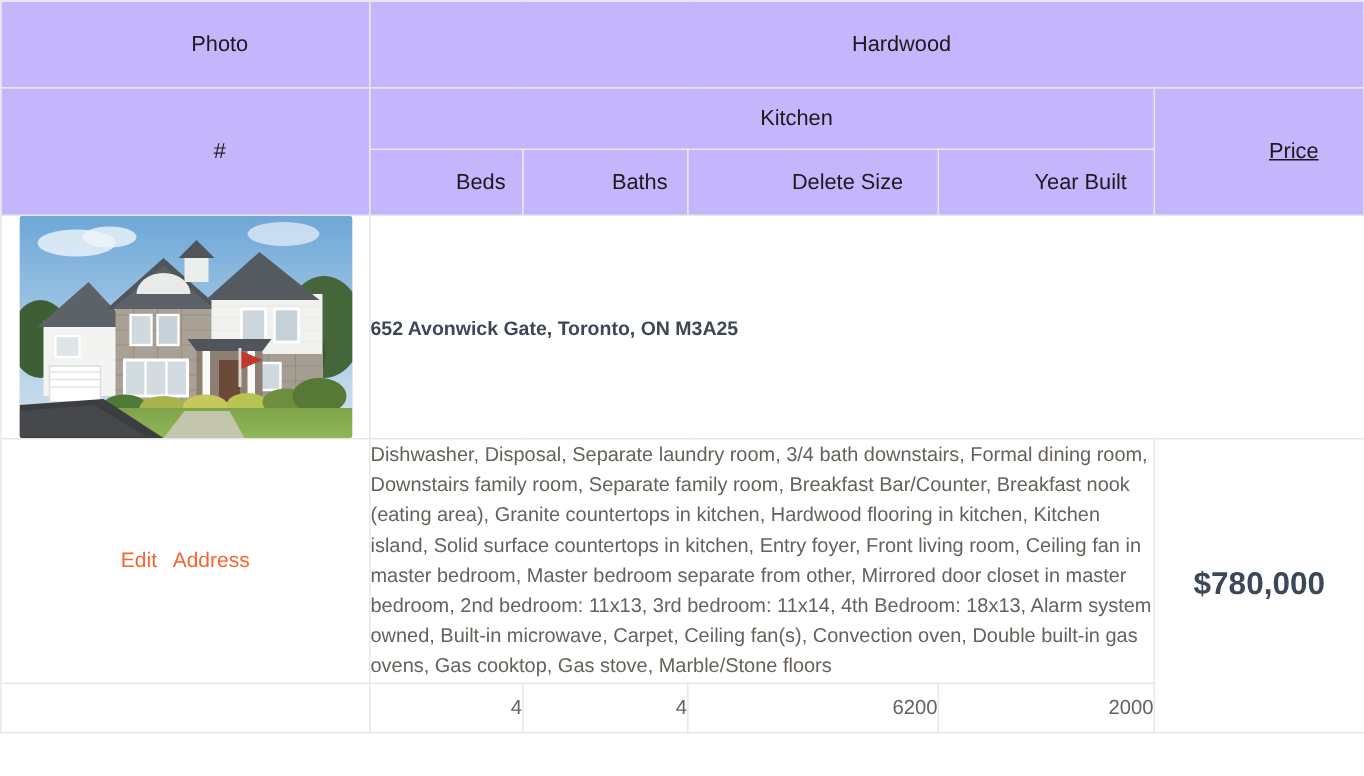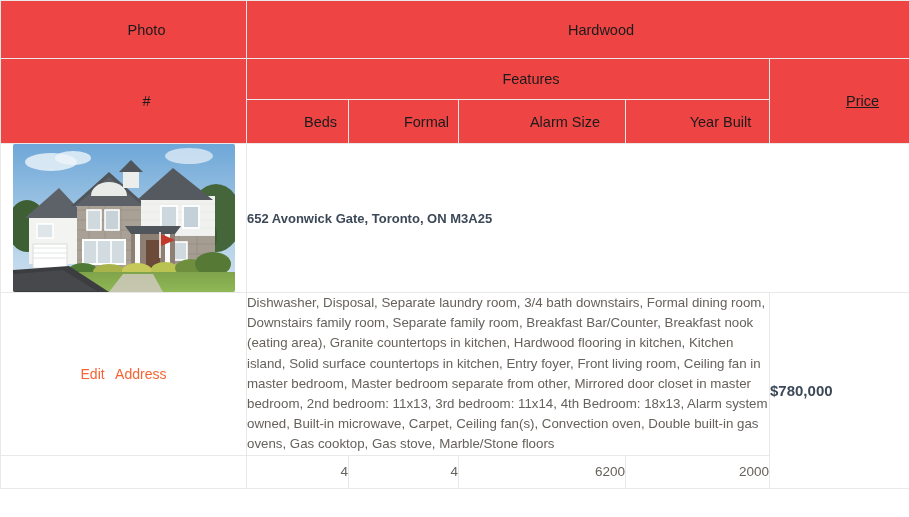--- a/index.html
+++ b/index.html
@@ -27,21 +27,21 @@
     padding: 0;
     vertical-align: middle;
   }
 
   
   .listing-table thead th {
     font-weight: normal;
     font-size: 14.5px;
     color: #1b1b1b;
     text-align: center;
-    background: #ef4444;
+    background: #c4b5fd;
     padding-left: 46px;
   }
 
   th.h-photo   { height: 57px; }
   th.h-address { height: 57px; }
   th.h-num     { height: 84px; }
   th.h-features{ height: 40px; }
   th.h-price   { height: 84px; text-decoration: underline; }
   th.h-sub     { height: 43px; }
 
@@ -90,21 +90,22 @@
   .cell-features {
     padding: 10px 12px 10px 13px;
     font-size: 13.3px;
     line-height: 1.52;
     color: #66615b;
     text-align: left;
     vertical-align: top;
   }
 
   .cell-price {
-    font-size: 15px;
+    text-align: center;
+    font-size: 21px;
     font-weight: bold;
     color: #3c4858;
     vertical-align: middle;
   }
 
   .cell-stat {
     text-align: right;
     padding: 6px 10px 6px 6px;
     font-size: 13.5px;
     color: #66615b;
@@ -115,27 +116,27 @@
 <body>
 
 <table class="listing-table">
   <thead>
     <tr>
       <th class="h-photo">Photo</th>
       <th class="h-address" colspan="5">Hardwood</th>
     </tr>
     <tr>
       <th class="h-num" rowspan="2">#</th>
-      <th class="h-features" colspan="4">Features</th>
+      <th class="h-features" colspan="4">Kitchen</th>
       <th class="h-price" rowspan="2">Price</th>
     </tr>
     <tr>
       <th class="h-sub">Beds</th>
-      <th class="h-sub">Formal</th>
-      <th class="h-sub">Alarm Size</th>
+      <th class="h-sub">Baths</th>
+      <th class="h-sub">Delete Size</th>
       <th class="h-sub">Year Built</th>
     </tr>
   </thead>
 
   <tbody>
     <tr>
       <td class="cell-photo">
         <span class="photo-frame">
           <svg viewBox="0 0 222 148" preserveAspectRatio="none" xmlns="http://www.w3.org/2000/svg">
             <defs>

